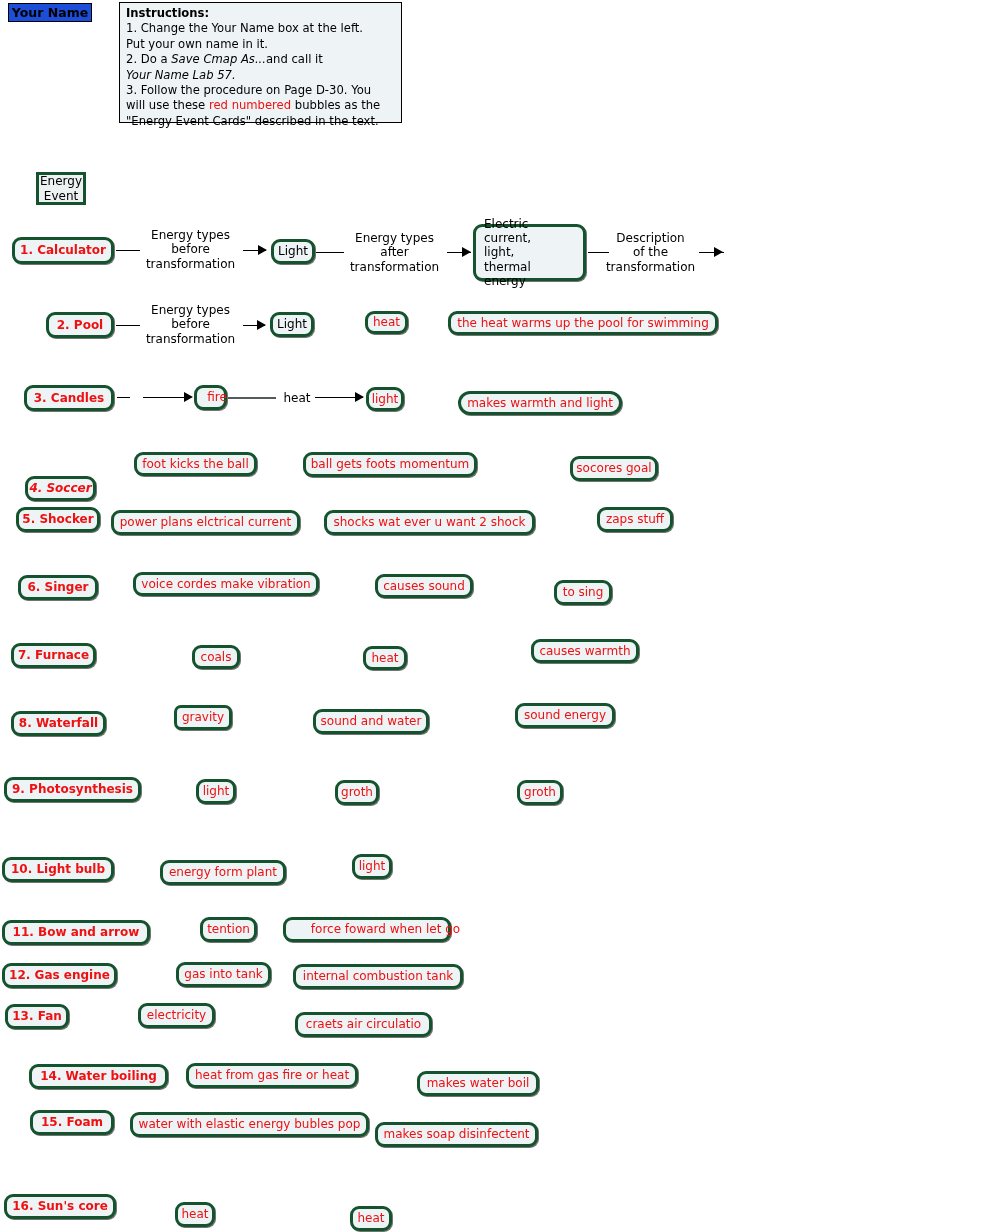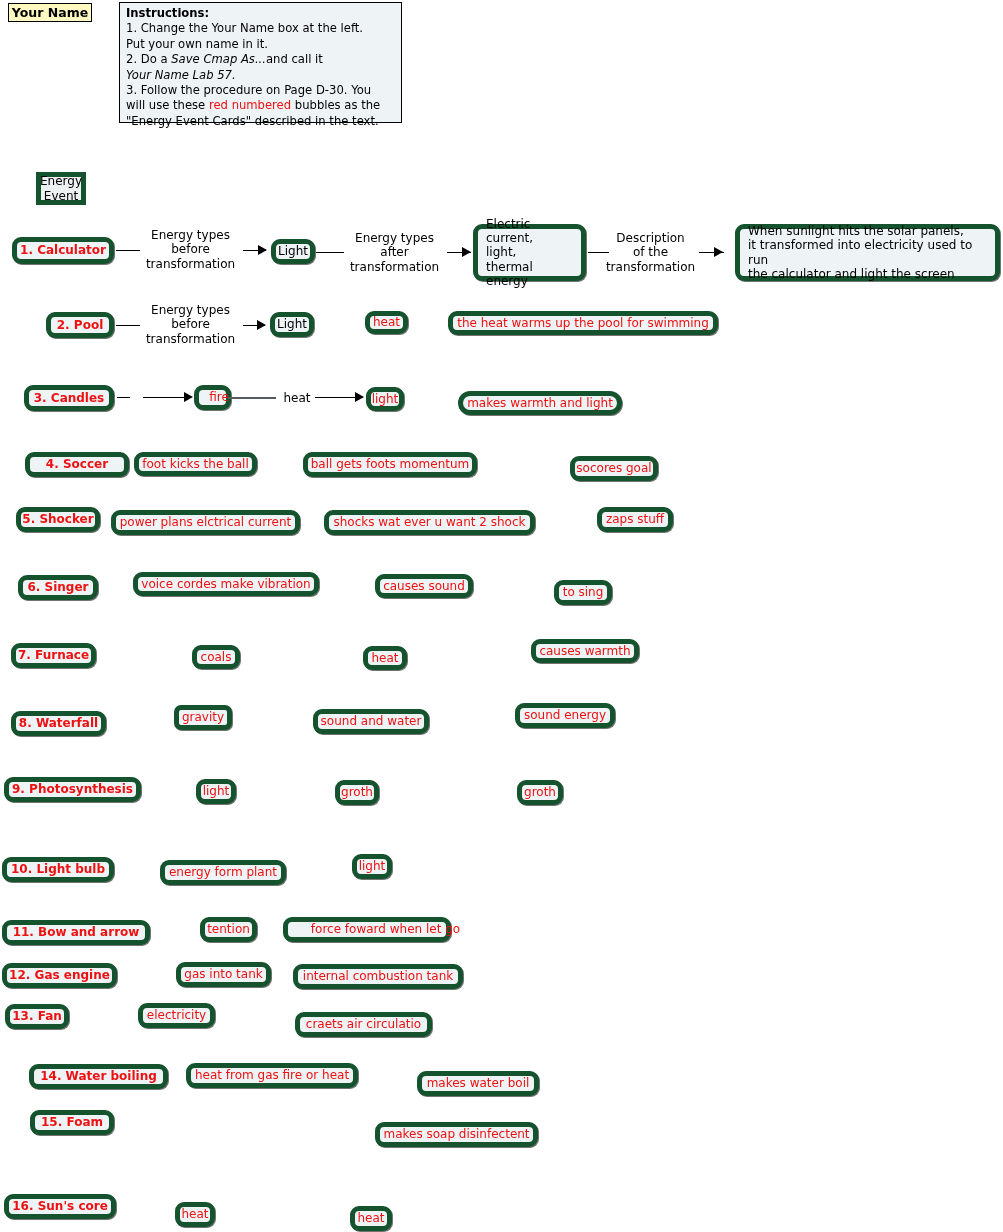--- a/index.html
+++ b/index.html
@@ -22,21 +22,21 @@
     left: 0; top: 0;
     width: 1003px;
     height: 1232px;
   }
 
   
   .node {
     position: absolute;
     box-sizing: border-box;
     background: #eef3f6;
-    border: 5px solid #14532d;
+    border: 3px solid #14532d;
     border-radius: 9px;
     text-align: center;
     line-height: 1.18;
     color: #ee1111;
     font-size: 12px;
     display: flex;
     align-items: center;
     justify-content: center;
     padding: 2px 7px;
     box-shadow: 1px 1px 0 rgba(0,0,0,0.55);
@@ -58,21 +58,21 @@
   .node.square {
     border-radius: 0;
     box-shadow: none;
     background: #eef1f2;
   }
 
   
   .plainbox {
     position: absolute;
     box-sizing: border-box;
-    background: #fef9c3;
+    background: #1d4ed8;
     border: 1px solid #000000;
     color: #000;
   }
   .yourname {
     font-weight: bold;
     font-size: 12.5px;
     display: flex;
     align-items: center;
     justify-content: center;
   }
@@ -151,23 +151,20 @@
   <div class="arrowhead" style="left:462px; top:247px;"></div>
   <div class="node black wrap left" style="left: 473px; top: 224px; width: 113px; height: 57px; padding-left: 8px; white-space: pre-line;">Electric current,
 light,
 thermal energy</div>
   <div class="line" style="left:588px; top:252px; width:21px;"></div>
   <div class="linklabel" style="left: 602px; top: 231px; width: 97px; white-space: pre-line;">Description
 of the
 transformation</div>
   <div class="line" style="left:699px; top:252px; width:25px;"></div>
   <div class="arrowhead" style="left:714px; top:247px;"></div>
-  <div class="node black wrap left" style="left: 735px; top: 224px; width: 265px; height: 57px; padding-left: 8px; white-space: pre-line;">When sunlight hits the solar panels,
-it transformed into electricity used to run
-the calculator and light the screen</div>
 
   <div class="node bold" style="left:46px; top:312px; width:68px; height:26px;">2.  Pool</div>
   <div class="line" style="left:116px; top:325px; width:24px;"></div>
   <div class="linklabel" style="left: 137px; top: 303px; width: 107px; white-space: pre-line;">Energy types
 before
 transformation</div>
   <div class="line" style="left:243px; top:325px; width:22px;"></div>
   <div class="arrowhead" style="left:257px; top:320px;"></div>
   <div class="node black" style="left:270px; top:312px; width:44px; height:25px;">Light</div>
   <div class="node" style="left:365px; top:311px; width:43px; height:23px;">heat</div>
@@ -178,21 +175,21 @@
   <div class="line" style="left:143px; top:397px; width:48px;"></div>
   <div class="arrowhead" style="left:184px; top:392px;"></div>
   <div class="node" style="left:194px; top:385px; width:32px; height:25px;padding-left:20px;">fire</div>
   <div class="line grey" style="left:228px; top:397px; width:48px;"></div>
   <div class="linklabel" style="left:278px; top:391px; width:38px; font-size:12px;">heat</div>
   <div class="line" style="left:315px; top:397px; width:48px;"></div>
   <div class="arrowhead" style="left:355px; top:392px;"></div>
   <div class="node" style="left:366px; top:387px; width:38px; height:24px;">light</div>
   <div class="node" style="left:458px; top:391px; width:164px; height:24px;border-radius:12px;">makes warmth and light</div>
 
-  <div class="node bold" style="left:25px; top:452px; width:104px; height:25px;">4.  Soccer</div>
+  <div class="node bold" style="left:25px; top:476px; width:71px; height:25px;font-style:italic;">4.  Soccer</div>
   <div class="node" style="left:134px; top:452px; width:123px; height:24px;">foot kicks the ball</div>
   <div class="node" style="left:303px; top:452px; width:174px; height:25px;">ball gets foots momentum</div>
   <div class="node" style="left:570px; top:456px; width:88px; height:25px;">socores goal</div>
 
   <div class="node bold" style="left:16px; top:507px; width:84px; height:25px;">5.  Shocker</div>
   <div class="node" style="left:111px; top:510px; width:189px; height:25px;">power plans elctrical current</div>
   <div class="node" style="left:324px; top:510px; width:211px; height:25px;">shocks wat ever u want 2 shock</div>
   <div class="node" style="left:597px; top:507px; width:76px; height:25px;">zaps stuff</div>
 
   <div class="node bold" style="left:18px; top:575px; width:80px; height:25px;">6.  Singer</div>
@@ -229,19 +226,20 @@
 
   <div class="node bold" style="left:5px; top:1004px; width:64px; height:25px;">13.  Fan</div>
   <div class="node" style="left:138px; top:1003px; width:77px; height:25px;">electricity</div>
   <div class="node" style="left:295px; top:1012px; width:137px; height:25px;">craets air circulatio</div>
 
   <div class="node bold" style="left:29px; top:1064px; width:139px; height:25px;">14.  Water boiling</div>
   <div class="node" style="left:186px; top:1063px; width:172px; height:25px;">heat from gas fire or heat</div>
   <div class="node" style="left:417px; top:1071px; width:122px; height:25px;">makes water boil</div>
 
   <div class="node bold" style="left:30px; top:1110px; width:84px; height:25px;">15.  Foam</div>
+  <div class="node" style="left:130px; top:1112px; width:239px; height:25px;">water with elastic energy bubles pop</div>
   <div class="node" style="left:375px; top:1122px; width:163px; height:25px;">makes soap disinfectent</div>
 
   <div class="node bold" style="left:4px; top:1194px; width:112px; height:25px;">16.  Sun's core</div>
   <div class="node" style="left:175px; top:1202px; width:40px; height:25px;">heat</div>
   <div class="node" style="left:350px; top:1206px; width:42px; height:25px;">heat</div>
 
 </div>
 
 </body></html>

